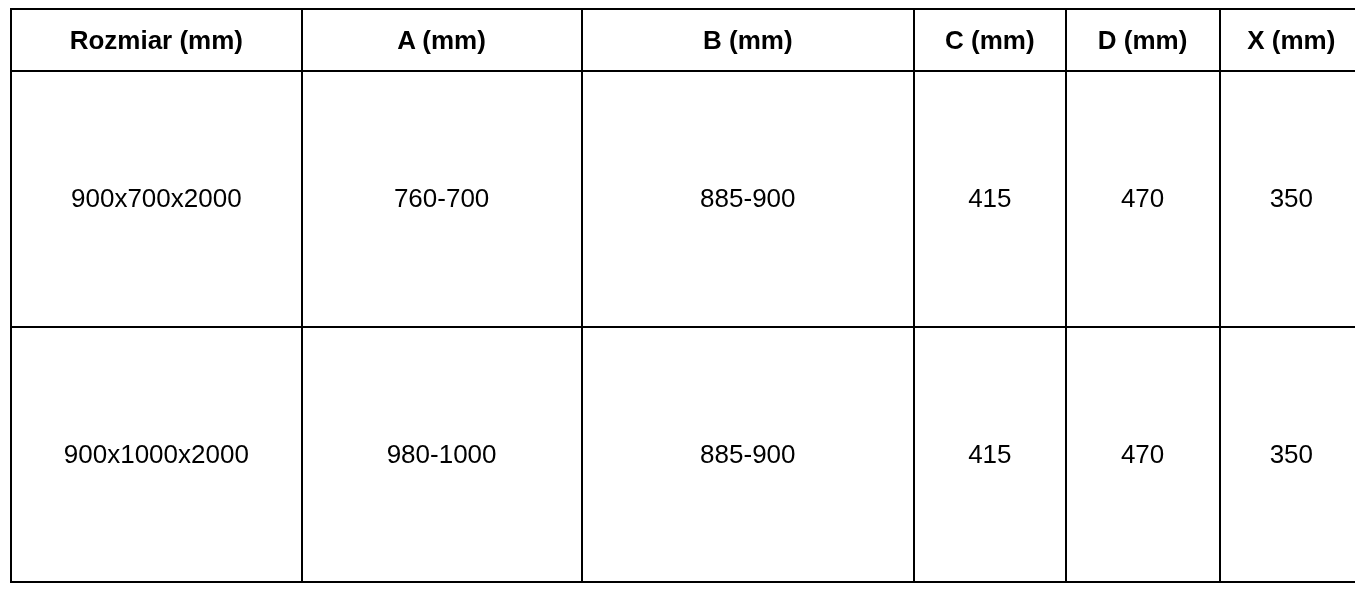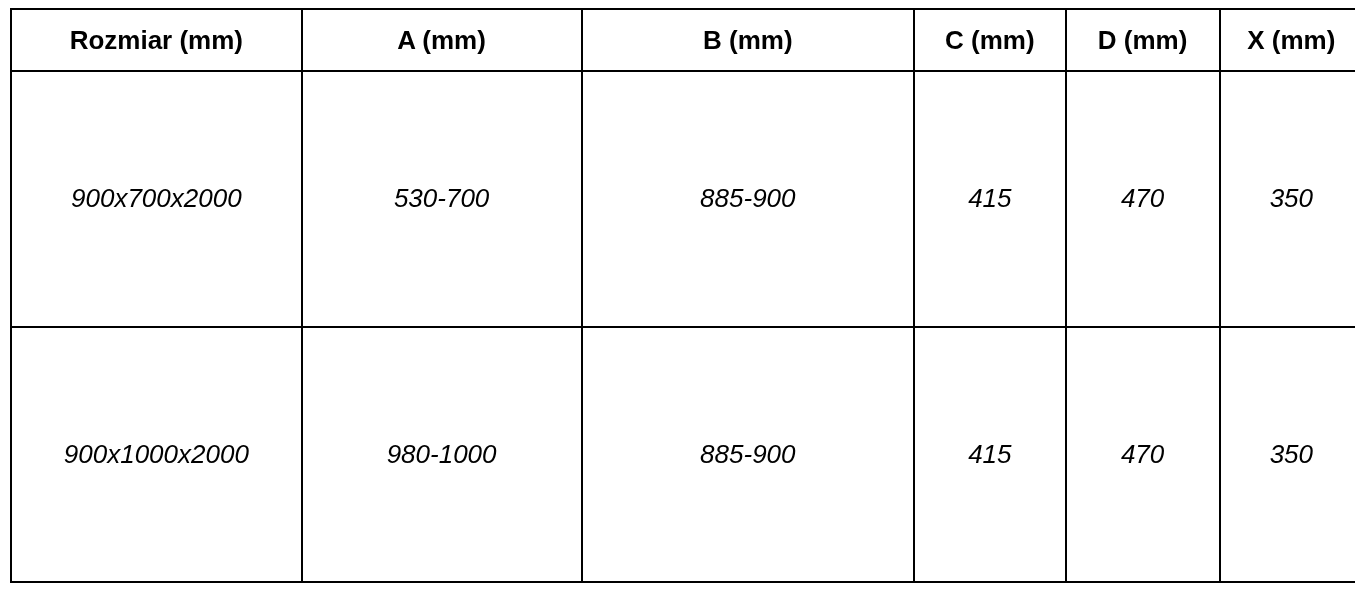--- a/index.html
+++ b/index.html
@@ -33,21 +33,20 @@
     overflow: hidden;
     white-space: nowrap;
   }
   table.spec-table th {
     font-weight: bold;
     height: 60px;
   }
   table.spec-table td {
     font-weight: normal;
     height: 62px;
-    font-style: italic;
   }
   col.c-rozmiar { width: 21.5%; }
   col.c-a       { width: 20.7%; }
   col.c-b       { width: 24.6%; }
   col.c-c       { width: 11.2%; }
   col.c-d       { width: 11.4%; }
   col.c-x       { width: 10.6%; }
 </style>
 </head>
 <body>
@@ -69,21 +68,21 @@
         <th>B (mm)</th>
         <th>C (mm)</th>
         <th>D (mm)</th>
         <th>X (mm)</th>
       </tr>
     </thead>
     <tbody id="table-body">
 
     <tr>
           <td>900x700x2000</td>
-          <td>530-700</td>
+          <td>760-700</td>
           <td>885-900</td>
           <td>415</td>
           <td>470</td>
           <td>350</td>
         </tr>
         <tr>
           <td>900x1000x2000</td>
           <td>980-1000</td>
           <td>885-900</td>
           <td>415</td>

